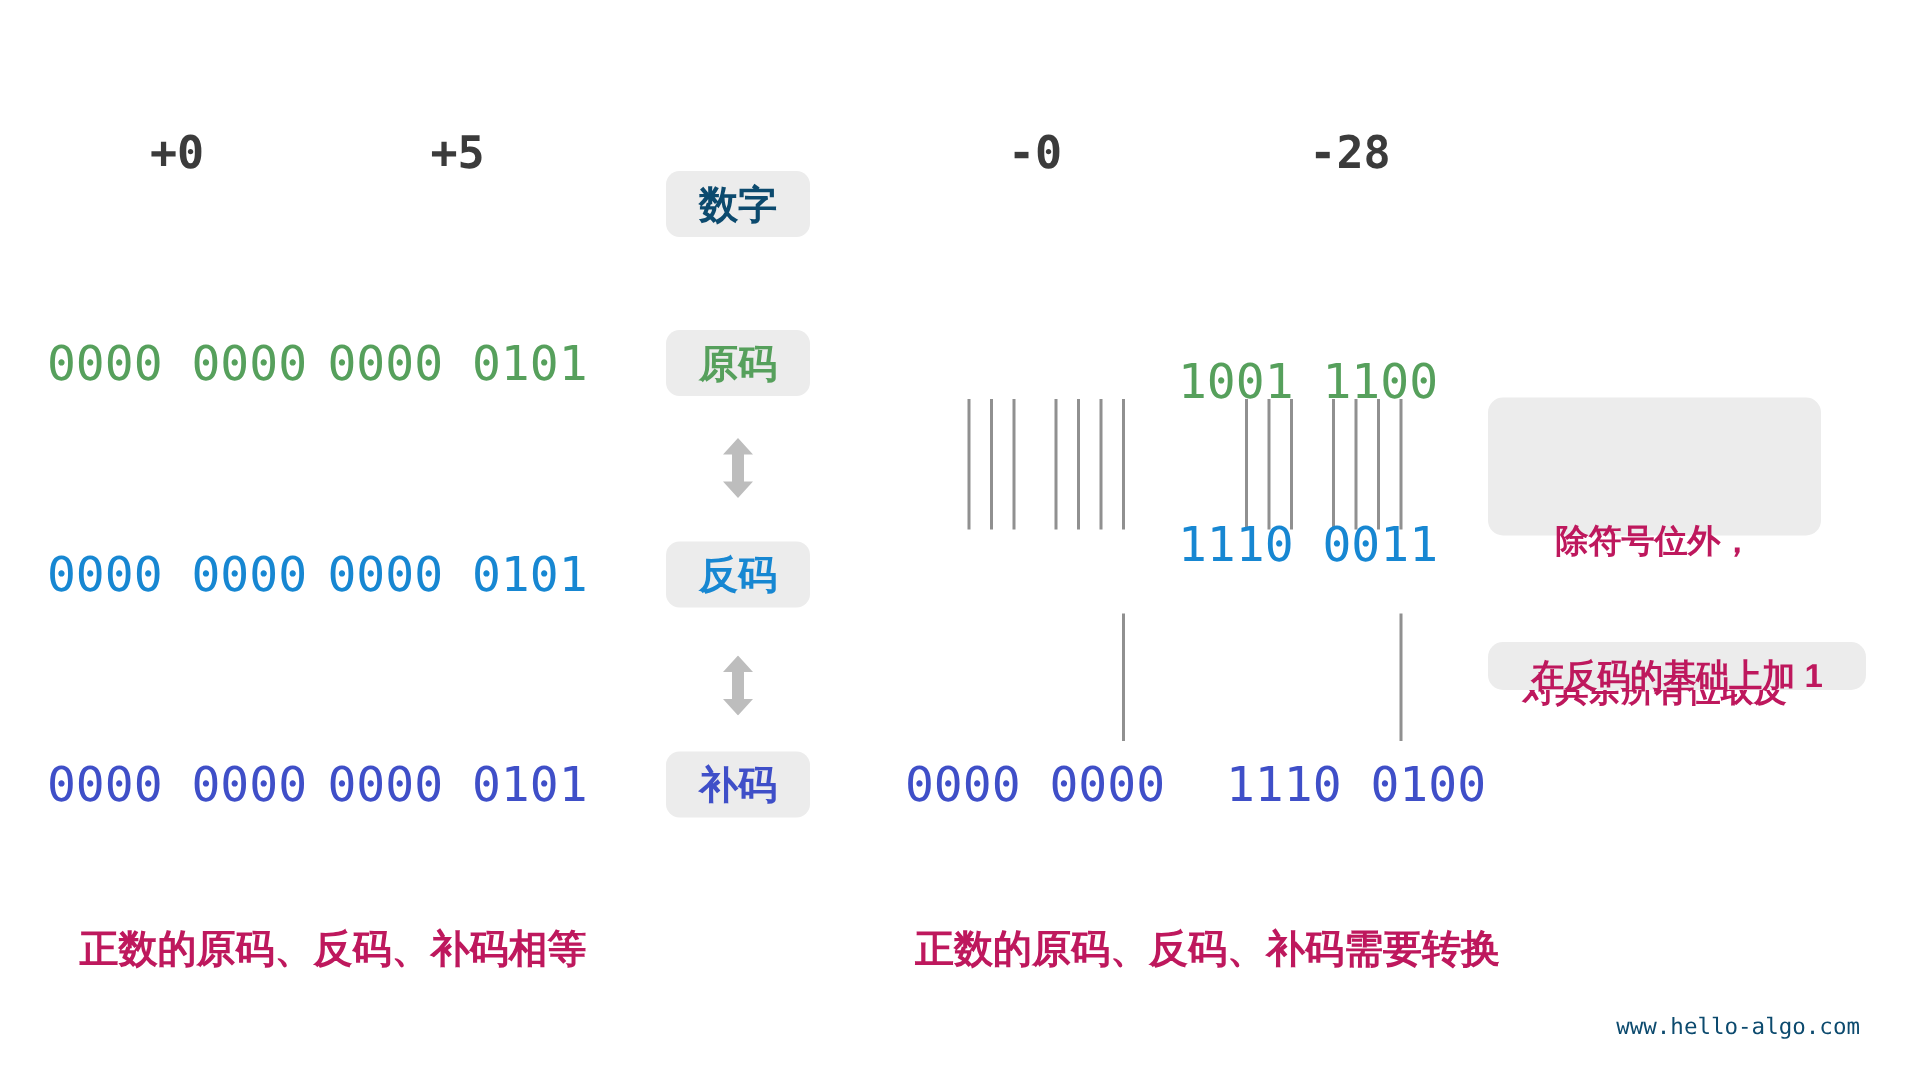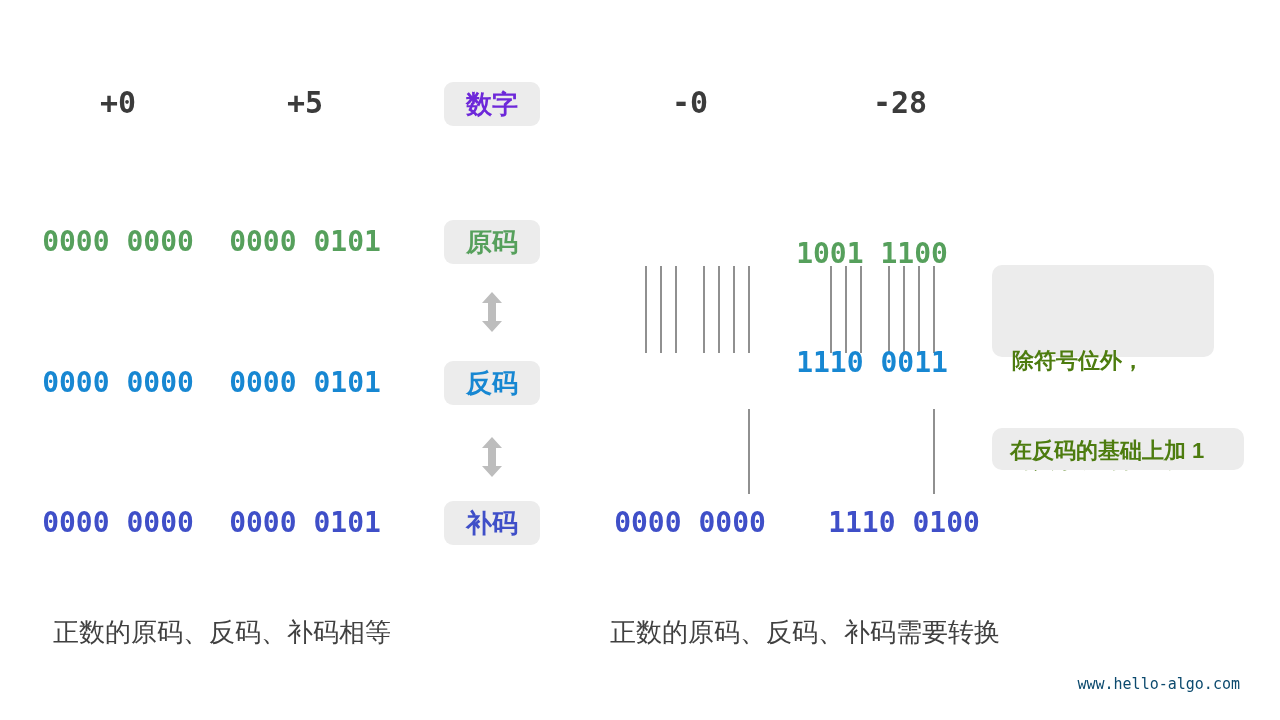--- a/index.html
+++ b/index.html
@@ -10,51 +10,51 @@
   
   .num-header{
     position:absolute;width:200px;text-align:center;
     font-family:"DejaVu Sans Mono","Liberation Mono",monospace;
     font-weight:bold;font-size:30px;line-height:34px;color:#3b3b3b;
   }
   
   .bin{
     position:absolute;width:200px;text-align:center;
     font-family:"DejaVu Sans Mono","Liberation Mono",monospace;
-    font-weight:bold;font-size:28px;line-height:30px;white-space:pre;
+    font-weight:normal;font-size:32px;line-height:30px;white-space:pre;
   }
   .green{color:#56a05c;}
   .blue{color:#1787d2;}
   .indigo{color:#3f4fc8;}
-  .dark{color:#6d28d9;}
+  .dark{color:#0c4a6e;margin-top:32px;}
   
   .tag{
     position:absolute;left:444px;width:96px;height:44px;
     background:#ececec;border-radius:9px;
     display:flex;align-items:center;justify-content:center;
     font-weight:bold;font-size:26px;
   }
   
   .vl{position:absolute;width:1.5px;background:#909090;}
   .vl.flip{top:266px;height:87px;}
   .vl.carry{top:409px;height:85px;}
   
   .arrow{position:absolute;left:481px;width:22px;height:40px;}
   .arrow svg{display:block;}
   
   .note{
     position:absolute;left:992px;background:#ececec;border-radius:10px;
-    color:#4d7c0f;font-weight:bold;font-size:22px;line-height:33px;
-    box-sizing:border-box;white-space:pre;
+    color:#be185d;font-weight:bold;font-size:22px;line-height:33px;
+    box-sizing:border-box;white-space:pre;text-align:center;
   }
   .note-flip{top:265px;width:222px;height:92px;padding:13px 20px;}
-  .note-add{top:428px;width:252px;height:42px;padding:6px 18px;}
+  .note-add{top:428px;width:252px;height:32px;padding:6px 18px;}
   
   .caption{
-    position:absolute;top:617px;color:#404040;font-weight:normal;font-size:26px;line-height:30px;
+    position:absolute;top:617px;color:#be185d;font-weight:bold;font-size:26px;line-height:30px;
   }
   
   .watermark{
     position:absolute;right:40px;top:675px;color:#0c4a6e;
     font-family:"DejaVu Sans Mono","Liberation Mono",monospace;font-size:15px;
   }
 </style>
 </head>
 <body>
 

